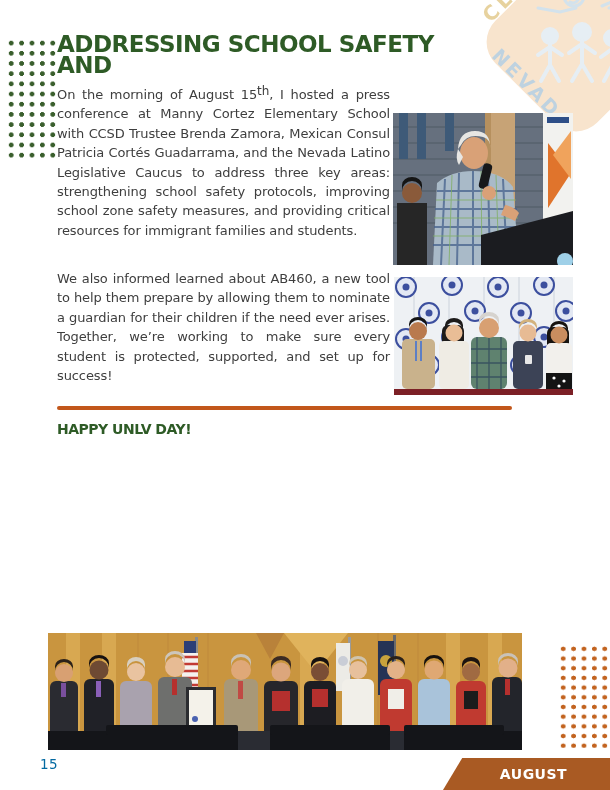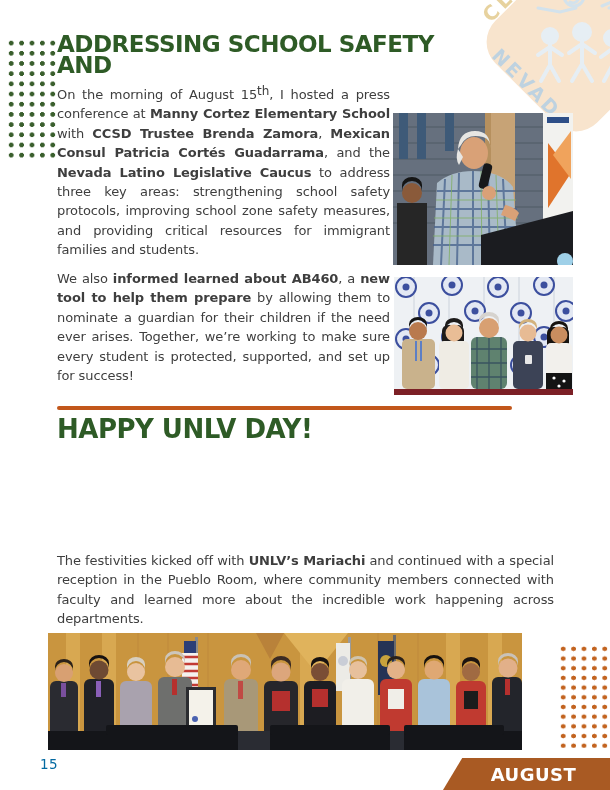--- a/index.html
+++ b/index.html
@@ -22,29 +22,29 @@
   
   .logo{position:absolute;left:478px;top:-56px;width:196px;height:196px;z-index:1;}
   
   .h1{
     position:absolute;left:57px;top:34px;width:380px;margin:0;
     font-size:23px;line-height:20.5px;font-weight:bold;letter-spacing:-0.5px;
     color:var(--heading-green,#2e5b26);
   }
   .h2{
     position:absolute;left:57px;top:418px;width:380px;margin:0;
-    font-size:26px;line-height:22px;font-weight:bold;letter-spacing:-0.5px;
+    font-size:14px;line-height:22px;font-weight:bold;letter-spacing:-0.5px;
     color:var(--heading-green,#2e5b26);
   }
   
   .body-text{
     position:absolute;margin:0;color:var(--body-text,#3e3e3e);
     font-size:13px;line-height:19.4px;text-align:justify;letter-spacing:-0.1px;
   }
-  .body-text b{font-weight:bold;}
+  .body-text b{font-weight:normal;}
   .body-text sup{font-size:12px;line-height:0;vertical-align:4px;}
   .p-s1a{left:57px;top:85px;width:333px;}
   .p-s1b{left:57px;top:269px;width:333px;}
   .p-s2a{left:57px;top:459px;width:497px;}
   .p-s2b{left:57px;top:551px;width:497px;}
   
   .divider{
     position:absolute;left:57px;top:406px;width:455px;height:3.5px;border:none;margin:0;
     background:var(--accent-orange,#c2571b);border-radius:2px;
   }
@@ -58,21 +58,21 @@
   .page-number{
     position:absolute;left:40px;top:756px;font-size:13.5px;color:#0369a1;letter-spacing:0.5px;
   }
   .month-banner{
     position:absolute;left:443px;top:758px;width:167px;height:32px;
     background:var(--banner-orange,#ab5a23);
     clip-path:polygon(11.5% 0,100% 0,100% 100%,0 100%);
     display:flex;align-items:center;justify-content:center;
   }
   .month-banner span{
-    color:#ffffff;font-weight:bold;font-size:18px;letter-spacing:0.5px;padding-left:14px;
+    color:#ffffff;font-weight:bold;font-size:14px;letter-spacing:0.5px;padding-left:14px;
   }
 </style>
 </head>
 <body>
 
 <div class="page">
 
   <div class="dots dots-green"></div>
   <div class="dots dots-orange"></div>
 
@@ -223,21 +223,20 @@
         <circle cx="165" cy="58" r="8.5" fill="#c98d5f"></circle>
         <path d="M156 56 a9 9 0 0 1 18 0 l0 -5 a9 7 0 0 0 -18 0 Z" fill="#17130f"></path>
       </g>
       <rect x="0" y="112" width="179" height="6" fill="#7c2026"></rect>
     </svg>
   </div>
 
   <hr class="divider">
   <h2 class="h2">HAPPY UNLV DAY!</h2>
 
-  <p class="body-text p-s2b">The festivities kicked off with <b>UNLV’s Mariachi</b> and continued with a special reception in the Pueblo Room, where community members connected with faculty and learned more about the incredible work happening across departments.</p>
 
   <div class="photo photo3">
     <svg width="474" height="117" viewBox="0 0 474 117">
       <rect width="474" height="117" fill="#c9953f"></rect>
       <g fill="#d8a851">
         <rect x="18" y="0" width="14" height="117"></rect>
           <rect x="54" y="0" width="14" height="117"></rect>
         <rect x="252" y="0" width="14" height="117"></rect>
           <rect x="398" y="0" width="14" height="117"></rect>
         <rect x="440" y="0" width="14" height="117"></rect>

